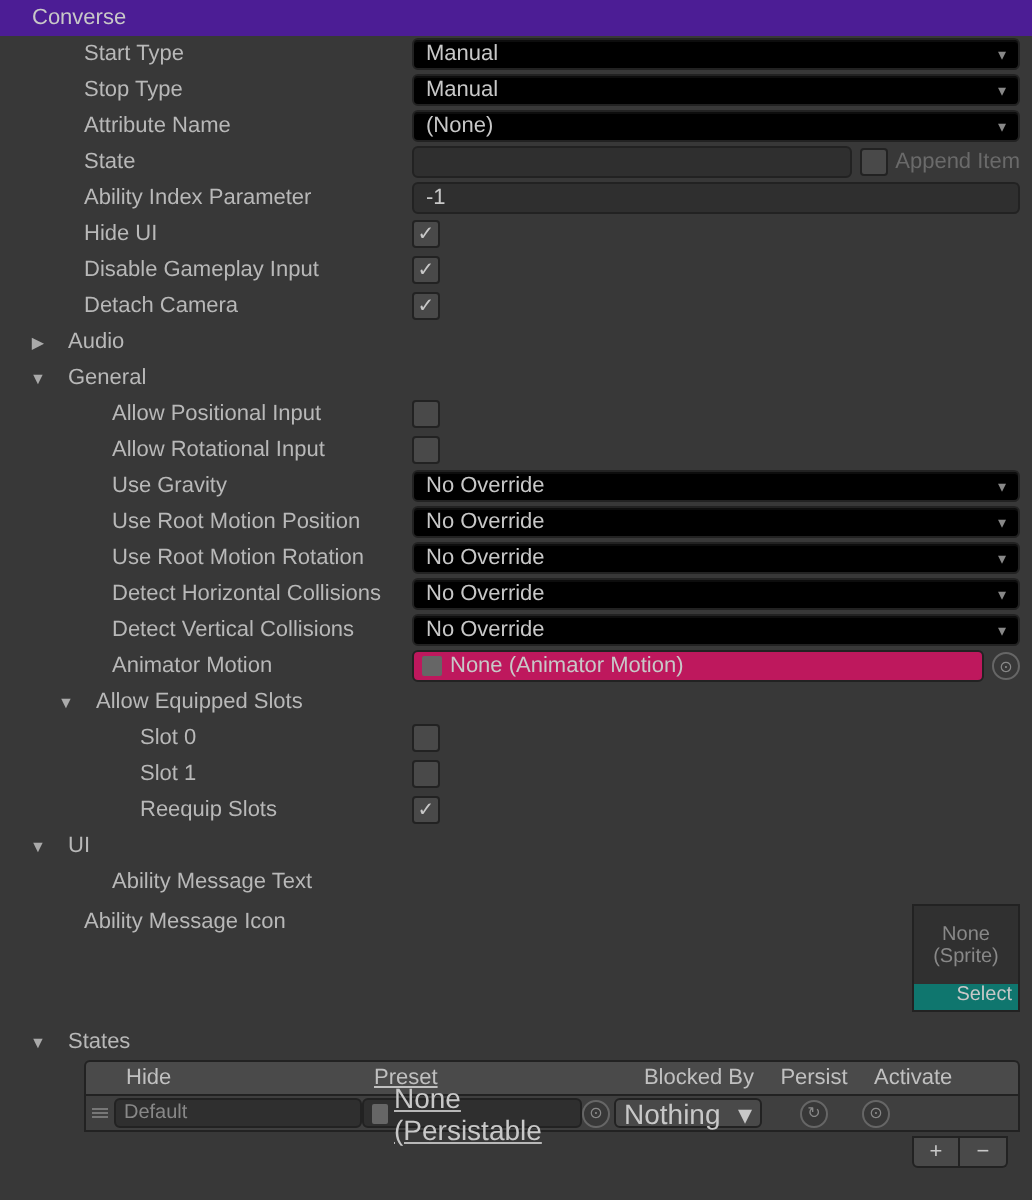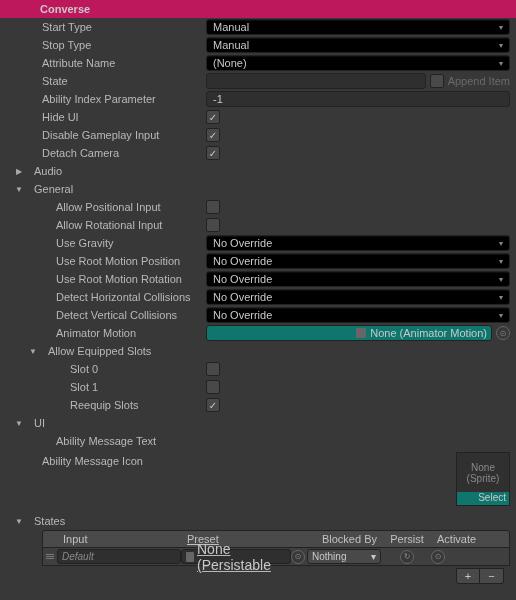--- a/index.html
+++ b/index.html
@@ -1,51 +1,51 @@
 <!DOCTYPE html>
 <html><head>
 <meta charset="utf-8">
 <style>
   * { box-sizing: border-box; margin: 0; padding: 0; font-family: Arial, sans-serif; }
   body { background: #383838; color: #b8b8b8; font-size: 11px; width: 516px; height: 600px; overflow: hidden; }
   .inspector { width: 100%; }
   .row { display: flex; align-items: center; height: 18px; padding-left: 14px; }
-  .row.header { background: #be185d; font-weight: bold; color: #c8c8c8; padding-left: 40px; }
+  .row.header { background: #4c1d95; font-weight: normal; color: #c8c8c8; padding-left: 16px; }
   .foldout { display: flex; align-items: center; cursor: pointer; height: 18px; }
   .tri { width: 10px; text-align: center; font-size: 8px; color: #aaa; }
   .label { flex: 0 0 192px; padding-left: 14px; color: #b8b8b8; }
   .label.d1 { padding-left: 28px; }
   .label.d2 { padding-left: 42px; }
   .label.d3 { padding-left: 56px; }
   .field { flex: 1; padding-right: 6px; display: flex; align-items: center; gap: 4px; }
   .dropdown { flex: 1; background: #000000; border: 1px solid #222; border-radius: 3px; height: 16px; padding: 0 6px; display: flex; align-items: center; justify-content: space-between; color: #c8c8c8; box-shadow: inset 0 1px 0 rgba(255,255,255,0.05); }
   .dropdown .arrow { font-size: 8px; color: #888; }
   .textfield { flex: 1; background: #2f2f2f; border: 1px solid #222; border-radius: 3px; height: 16px; padding: 0 6px; color: #c8c8c8; display: flex; align-items: center; }
   .checkbox { width: 14px; height: 14px; background: #494949; border: 1px solid #222; border-radius: 2px; display: flex; align-items: center; justify-content: center; font-size: 10px; color: #c8c8c8; }
   .checkbox.checked::after { content: "✓"; }
-  .objfield { flex: 1; background: #0f766e; border: 1px solid #222; border-radius: 3px; height: 16px; padding: 0 4px; color: #c8c8c8; display: flex; align-items: center; gap: 4px; justify-content: flex-end; }
+  .objfield { flex: 1; background: #be185d; border: 1px solid #222; border-radius: 3px; height: 16px; padding: 0 4px; color: #c8c8c8; display: flex; align-items: center; gap: 4px; }
   .objicon { width: 10px; height: 10px; background: #666; border-radius: 1px; }
   .circlebtn { width: 14px; height: 14px; border: 1px solid #666; border-radius: 50%; display:flex; align-items:center; justify-content:center; font-size:8px; color:#888; background:#383838;}
   .section-title { padding-left: 10px; color: #b8b8b8; }
   .sprite-box { width: 54px; height: 54px; background: #303030; border: 1px solid #222; position: relative; margin-left: auto; margin-right: 6px; display:flex; flex-direction:column; }
   .sprite-box .txt { flex:1; display:flex; align-items:center; justify-content:center; text-align:center; color:#888; font-size:10px; line-height:11px;}
   .sprite-box .sel { height:13px; background:#0f766e; text-align:right; padding-right:3px; font-size:10px; color:#c8c8c8;}
   .states-table { margin: 0 6px 0 42px; }
   .states-head { display:flex; background:#4a4a4a; height:18px; align-items:center; border:1px solid #222; border-radius:3px 3px 0 0; }
   .states-head > div { padding: 0 6px; color:#c0c0c0; font-size:11px; }
   .states-row { display:flex; background:#3f3f3f; height:18px; align-items:center; border:1px solid #222; border-top:none; }
   .drag { width:14px; display:flex; flex-direction:column; gap:1px; align-items:center; justify-content:center;}
   .drag span { width:8px; height:1px; background:#777; }
   .col-name { flex: 0 0 124px; }
   .col-preset { flex: 0 0 110px; text-decoration: underline; }
   .col-blocked { flex: 0 0 92px; text-align:right;}
   .col-persist { flex: 0 0 48px; text-align:center;}
   .col-activate { flex: 1; }
-  .mini-dd { background:#494949; border:1px solid #222; border-radius:3px; height:15px; padding:0 4px; display:flex; align-items:center; justify-content:space-between; font-size:10px; color:#c8c8c8;}
-  .mini-tf { background:#2f2f2f; border:1px solid #222; border-radius:3px; height:15px; padding:0 4px; display:flex; align-items:center; font-size:10px; color:#888;font-style:italic;}
+  .mini-dd { background:#494949; border:1px solid #222; border-radius:3px; height:15px; padding:0 4px; display:flex; align-items:center; justify-content:space-between; font-size:14px; color:#c8c8c8;}
+  .mini-tf { background:#2f2f2f; border:1px solid #222; border-radius:3px; height:15px; padding:0 4px; display:flex; align-items:center; font-size:10px; color:#888;}
   .mini-obj { background:#2f2f2f; border:1px solid #222; border-radius:3px; height:15px; padding:0 4px; display:flex; align-items:center; gap:3px; font-size:14px; color:#c8c8c8;}
   .footer-row { display:flex; justify-content:flex-end; padding:2px 6px; gap:0;}
   .footer-btn { width:24px; height:16px; background:#494949; border:1px solid #222; display:flex; align-items:center; justify-content:center; color:#c8c8c8;}
   .append-label { color:#6a6a6a; font-size:11px; }
   .iconrow { margin-top:2px; display:flex;}
 </style>
 </head>
 <body>
 
 <div class="inspector">
@@ -235,21 +235,21 @@
 
   <div style="height:6px;"></div>
   <div class="row foldout">
     <span class="tri">▼</span>
     <span class="section-title">States</span>
   </div>
 
   <div class="states-table">
     <div class="states-head">
       <div style="width:14px;"></div>
-      <div class="col-name">Input</div>
+      <div class="col-name">Hide</div>
       <div class="col-preset">Preset</div>
       <div class="col-blocked">Blocked By</div>
       <div class="col-persist">Persist</div>
       <div class="col-activate">Activate</div>
     </div>
     <div class="states-row">
       <div class="drag">
           <span></span>
           <span></span>
           <span></span>

